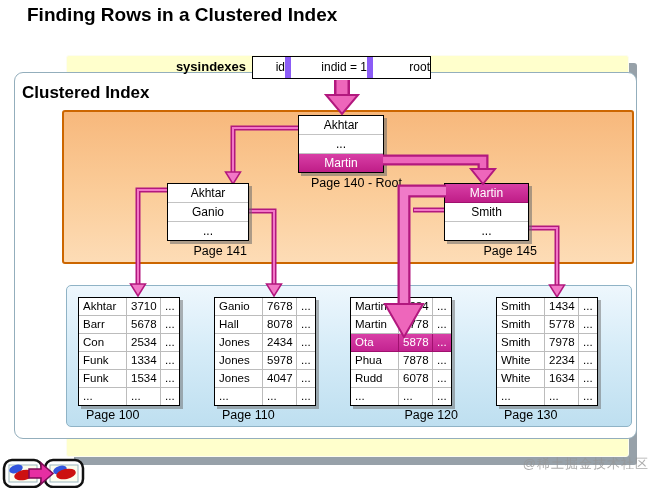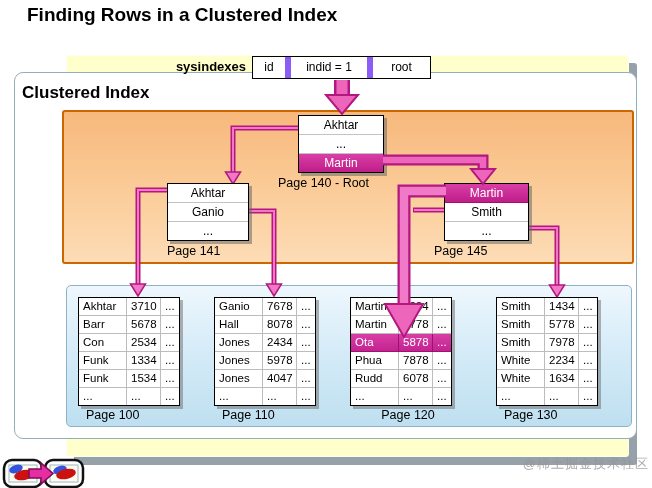--- a/index.html
+++ b/index.html
@@ -8,21 +8,21 @@
   .abs{position:absolute;}
 
   
   #slide-title{left:27px;top:4px;font-size:19px;font-weight:bold;color:#000;letter-spacing:0px;}
 
   
   #yellow-backdrop{left:66px;top:55px;width:561px;height:400px;background:#ffffcc;
                    border:1px solid #fdfdf0;border-radius:3px;box-shadow:8px 8px 0 #97a1a9;}
   #sysindexes-label{left:118px;top:59px;width:128px;text-align:right;font-size:13px;font-weight:bold;color:#000;z-index:2;}
   #banner-table{left:252px;top:56px;height:21px;display:flex;z-index:2;background:#fff;border:1px solid #000;}
-  .bcell{display:inline-block;height:21px;line-height:21px;text-align:center;font-size:12px;color:#000;background:#fff;}
+  .bcell{display:inline-block;height:21px;line-height:21px;text-align:right;font-size:12px;color:#000;background:#fff;}
   .bcell + .bcell{border-left:6px solid #8b5cf6;}
 
   
   #outer-box{left:14px;top:72px;width:621px;height:365px;background:#ffffff;
              border:1px solid #93aebc;border-radius:9px;z-index:1;}
   #clustered-index-label{left:22px;top:83px;font-size:17px;font-weight:bold;color:#000;z-index:2;}
 
   #index-area{left:62px;top:110px;width:568px;height:150px;border:2px solid #cc6600;border-radius:3px;
               background:linear-gradient(180deg,#f7b87c 0%,#fbcd9a 55%,#fddcb6 100%);z-index:1;}
   #leaf-area{left:66px;top:285px;width:564px;height:140px;border:1px solid #8fb3c6;border-radius:5px;
@@ -34,21 +34,21 @@
   .thin{stroke:#b2187e;stroke-width:5;fill:none;}
   .thinc{stroke:#f277c6;stroke-width:2;fill:none;}
   .headS{fill:#f277c6;stroke:#b2187e;stroke-width:1.5;}
   .headL{fill:#ee66bb;stroke:#b2187e;stroke-width:2;}
 
   
   .itable{background:#fff;border:1px solid #000;box-shadow:3px 3px 0 rgba(105,105,105,.55);z-index:3;}
   .irow{height:18px;line-height:18px;text-align:center;font-size:12px;color:#000;border-bottom:1px solid #c3c3c3;background:#fff;}
   .irow:last-child{border-bottom:none;}
   .irow.hl{background:linear-gradient(180deg,#d83fa6,#bf1d87);color:#fff;border-color:#a0106e;}
-  .caption{font-size:12.5px;color:#000;text-align:left;z-index:3;}
+  .caption{font-size:12.5px;color:#000;text-align:right;z-index:3;}
 
   
   .ltable{background:#fff;border:1px solid #000;box-shadow:3px 3px 0 rgba(105,105,105,.5);z-index:3;width:100px;}
   .lrow{display:flex;height:17px;line-height:17px;border-bottom:1px solid #bcbcbc;font-size:11.5px;color:#000;background:#fff;}
   .lrow:last-child{border-bottom:none;}
   .lc{padding-left:4px;box-sizing:border-box;overflow:hidden;white-space:nowrap;}
   .lc.n{width:48px;border-right:1px solid #bcbcbc;}
   .lc.v{width:34px;border-right:1px solid #bcbcbc;}
   .lc.d{width:16px;}
   .lrow.hl{background:linear-gradient(180deg,#d83fa6,#c32390);color:#fff;border-color:#a0106e;}
@@ -208,21 +208,21 @@
         <span class="lc n">Rudd</span>
         <span class="lc v">6078</span>
         <span class="lc d">...</span>
       </div>
     <div class="lrow">
         <span class="lc n">...</span>
         <span class="lc v">...</span>
         <span class="lc d">...</span>
       </div>
   </div>
-  <div class="abs caption" style="left:350px;top:408px;width:100px;text-align:center;padding-left:8px;">Page 120</div>
+  <div class="abs caption" style="left:350px;top:408px;width:100px;text-align:right;padding-left:8px;">Page 120</div>
 
   <div class="abs ltable" style="left:496px;top:297px;">
     <div class="lrow">
         <span class="lc n">Smith</span>
         <span class="lc v">1434</span>
         <span class="lc d">...</span>
       </div>
     <div class="lrow">
         <span class="lc n">Smith</span>
         <span class="lc v">5778</span>

